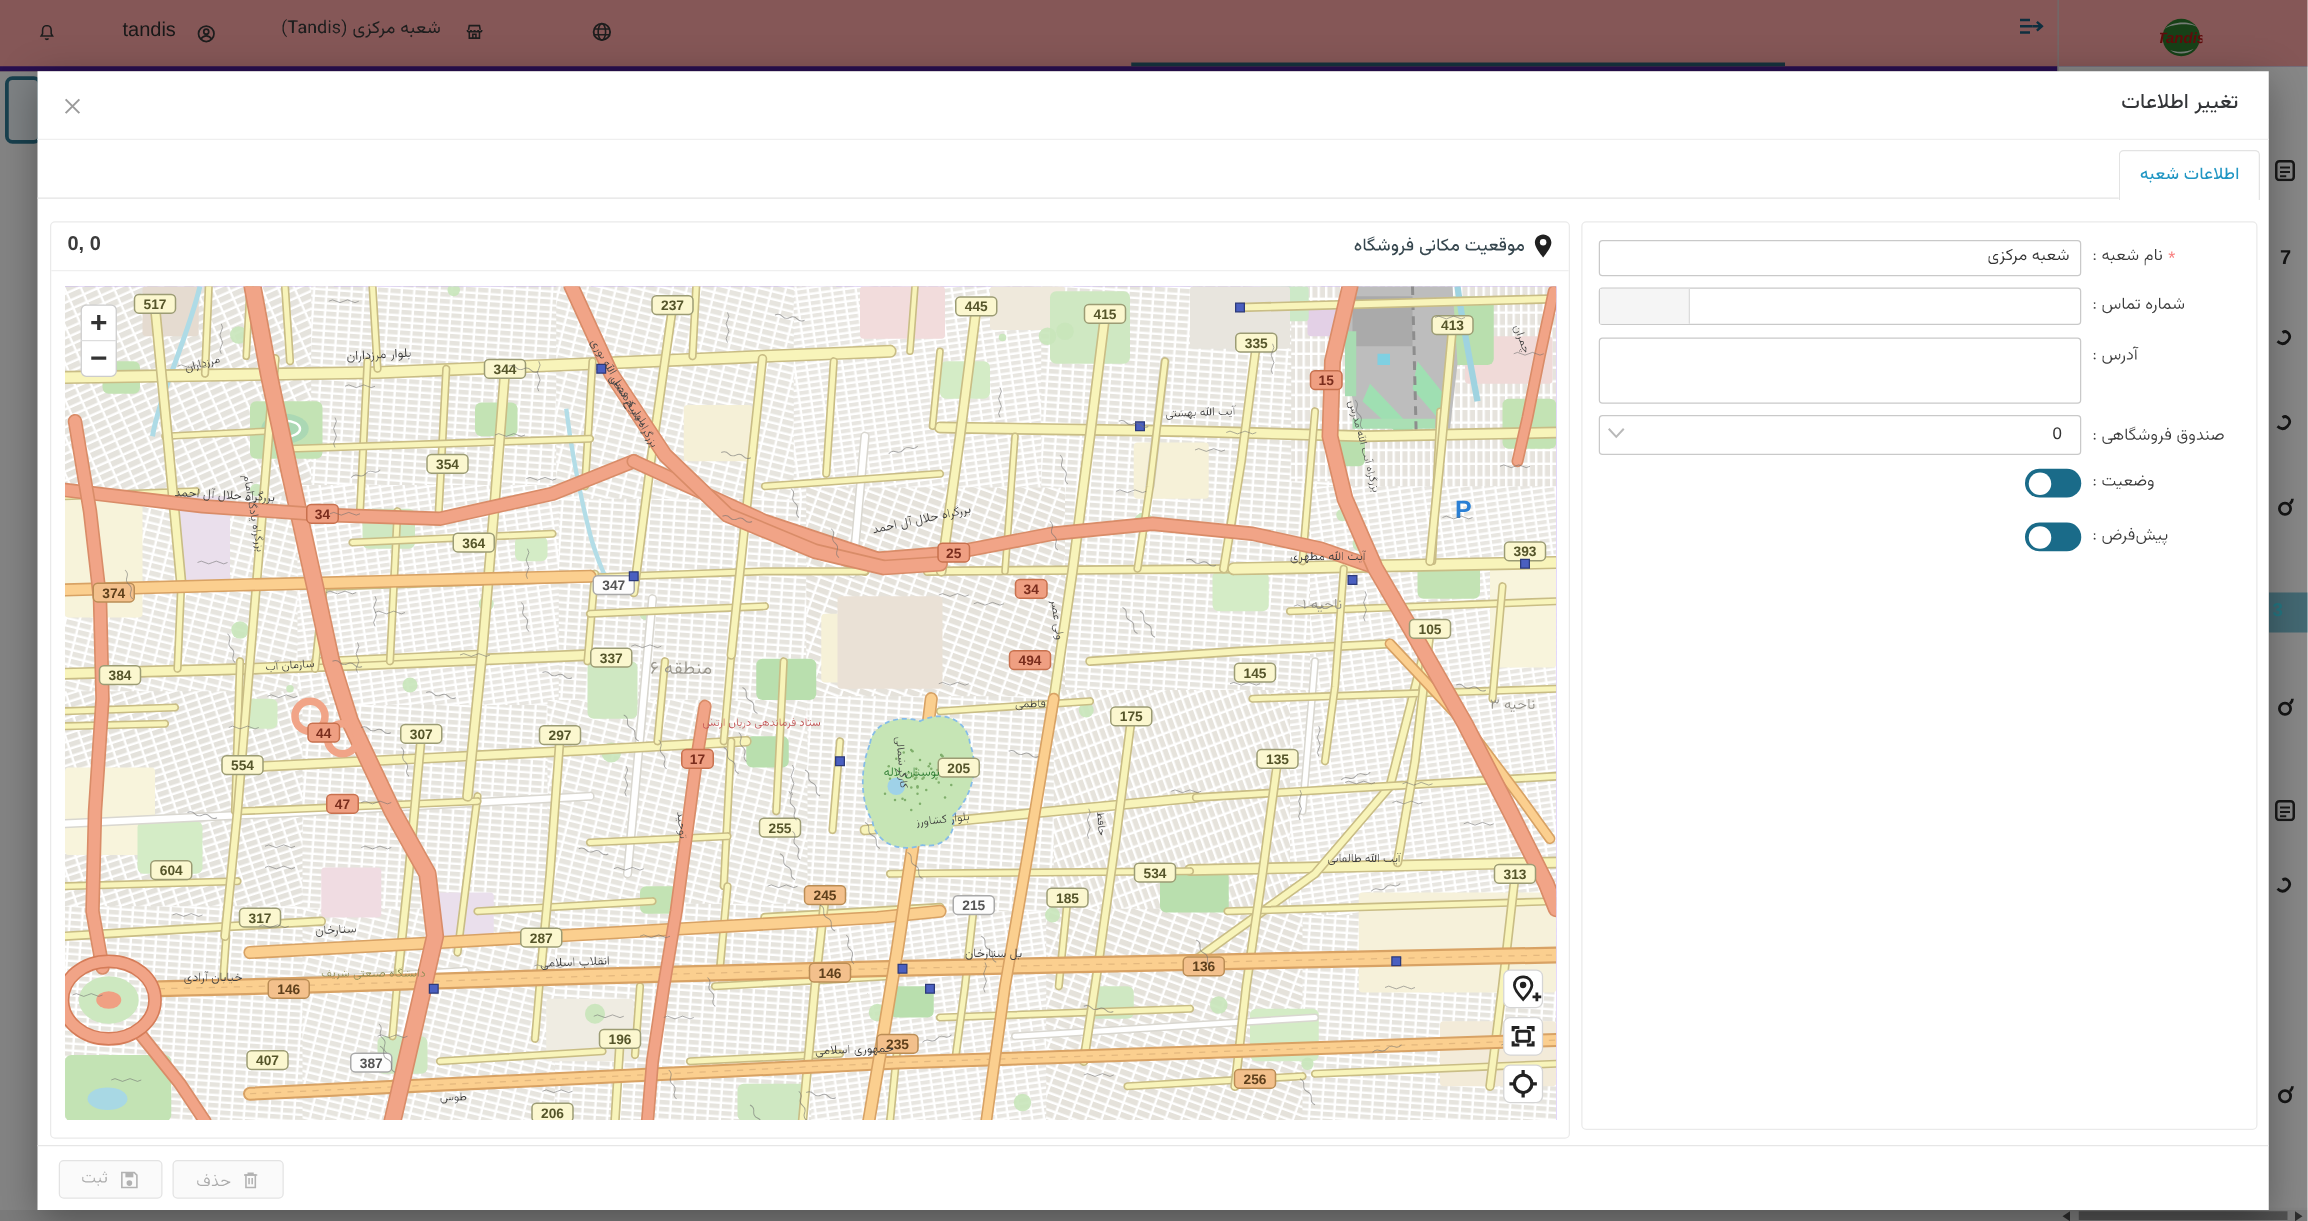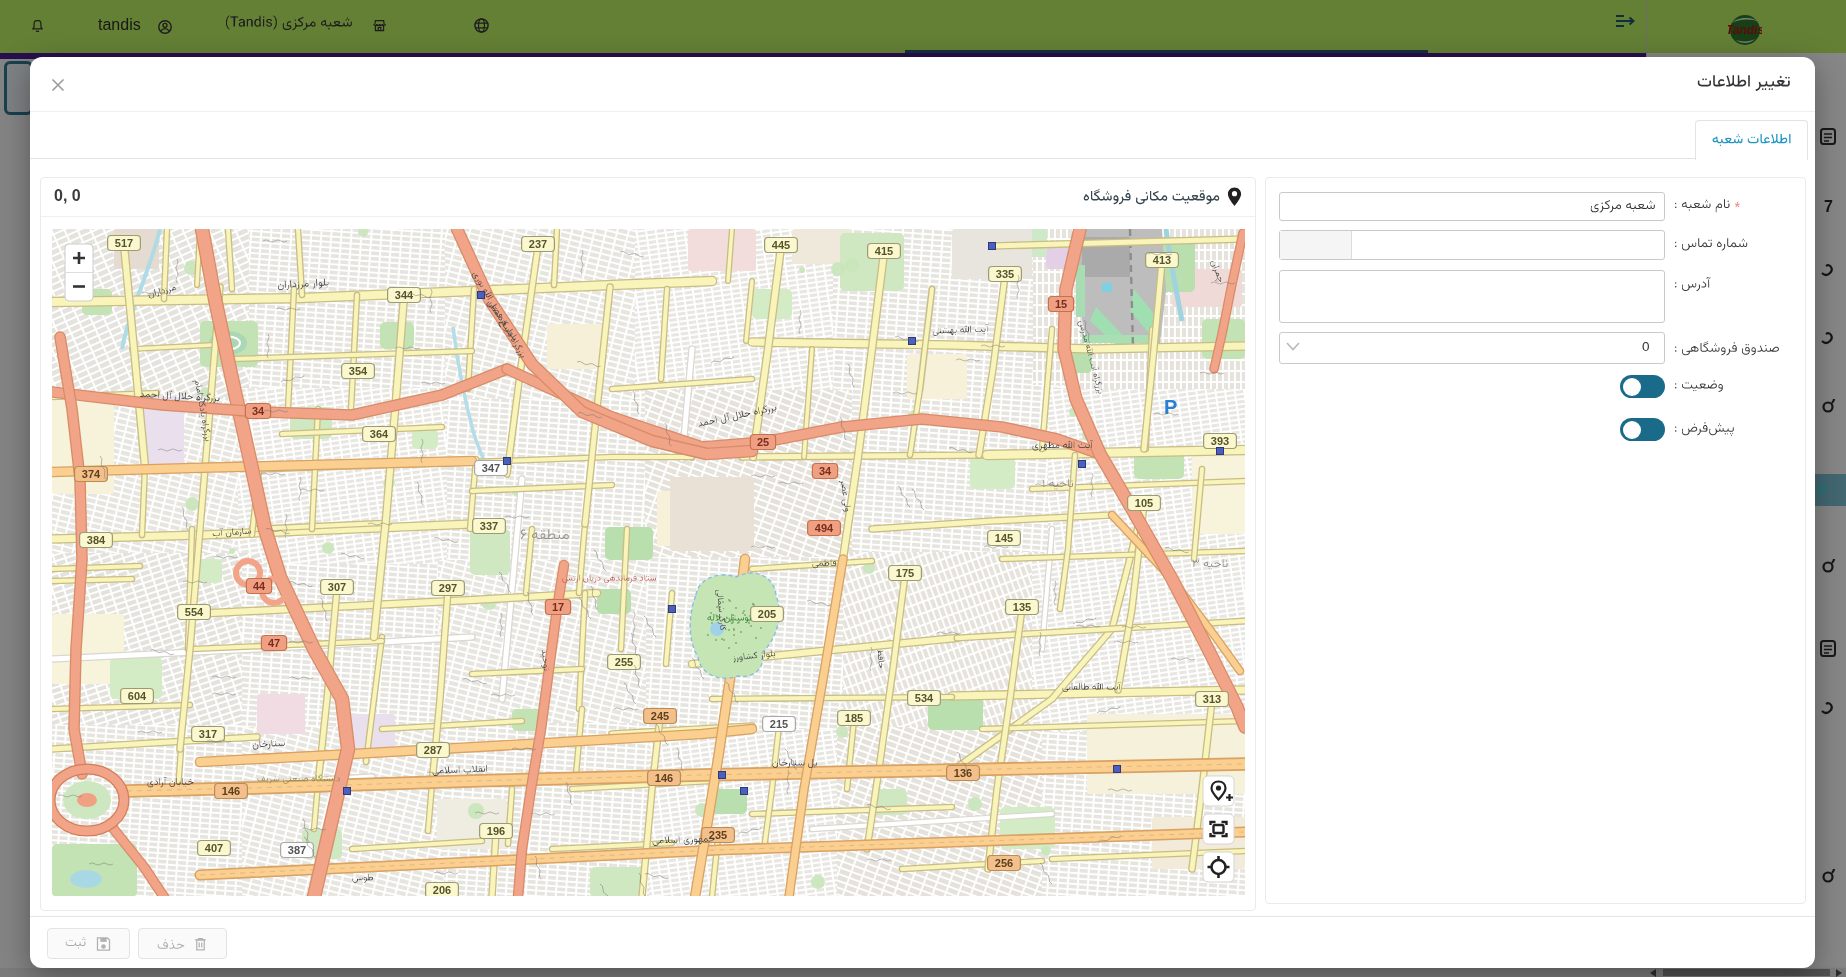--- a/index.html
+++ b/index.html
@@ -1,20 +1,20 @@
 <!DOCTYPE html>
 <html lang="fa"><head><meta charset="utf-8"><style>
 html,body{margin:0;padding:0;width:1846px;height:977px;overflow:hidden;font-family:"Liberation Sans",sans-serif;background:#fff}
 .abs{position:absolute}
 #page{position:absolute;inset:0;background:#fafafa}
-#topbar{position:absolute;left:0;top:0;width:1846px;height:53px;background:#bef264;border-bottom:6px solid #4c1d95}
+#topbar{position:absolute;left:0;top:0;width:1846px;height:53px;background:#fca5a5;border-bottom:4px solid #4c1d95}
 
 .icon{position:absolute}
 #overlay{position:absolute;inset:0;background:rgba(0,0,0,0.47)}
-#modal{position:absolute;left:30px;top:57px;width:1785px;height:911px;background:#fff;border-radius:12px;box-shadow:0 8px 30px rgba(0,0,0,.35)}
+#modal{position:absolute;left:30px;top:57px;width:1785px;height:911px;background:#fff;border-radius:0;box-shadow:0 8px 30px rgba(0,0,0,.35)}
 #mhead{position:absolute;left:0;top:0;width:100%;height:102px}
 #mhead .uline{position:absolute;left:0;top:101px;width:1665px;height:1px;background:#e3e3e3}
 #tabbox{position:absolute;left:1665px;top:63px;width:111px;height:39px;border:1px solid #e3e3e3;border-bottom:none;border-radius:4px 4px 0 0;background:#fff;display:flex;align-items:center;justify-content:center}
 .card{position:absolute;border:1px solid #eaeaea;border-radius:4px;background:#fff}
 #lcard{left:10px;top:120px;width:1214px;height:732px}
 #rcard{left:1235px;top:120px;width:539px;height:725px}
 #lcard .chead{position:absolute;left:0;top:0;width:100%;height:38px;border-bottom:1px solid #efefef}
 #coord{position:absolute;left:13px;top:9px;font-size:16px;font-weight:bold;color:#3c3c3c}
 #mapwrap{position:absolute;left:11px;top:51px;width:1193px;height:667px;overflow:hidden;background:#8b5cf6}
 #footer{position:absolute;left:0;top:859px;width:1785px;height:52px;border-top:1px solid #e6e6e6}

